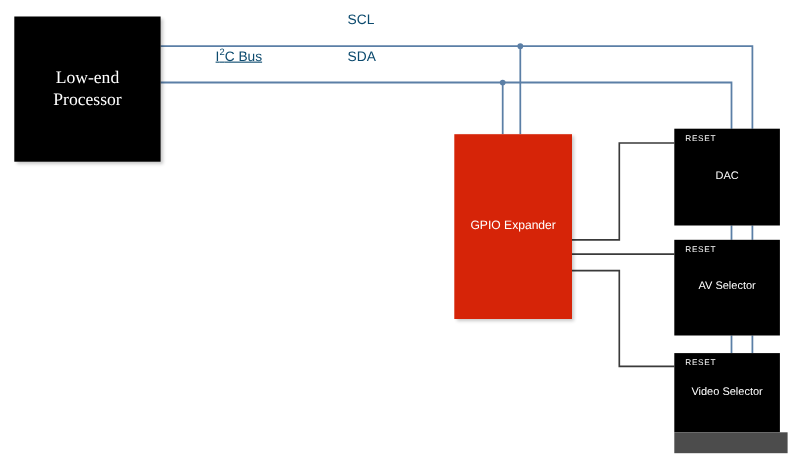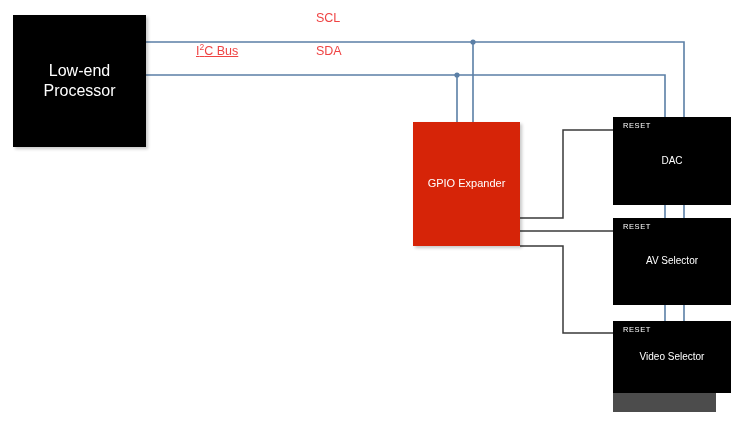--- a/index.html
+++ b/index.html
@@ -36,46 +36,46 @@
     color: #ffffff;
     text-align: center;
     line-height: 1.25;
     font-family: "Liberation Sans", sans-serif;
     white-space: pre-line;
   }
   .blk-proc {
     left: 13px; top: 15px; width: 133px; height: 132px;
     background: #000000;
   }
-  .blk-proc .block-label { font-size: 16px; }
+  .blk-proc .block-label { font-size: 16px; font-family: Liberation Serif, serif; }
   .blk-gpio {
-    left: 413px; top: 122px; width: 107px; height: 124px;
+    left: 413px; top: 122px; width: 107px; height: 168px;
     background: #d62408;
   }
   .blk-gpio .block-label { font-size: 11px; }
   .blk-periph {
-    left: 613px; width: 118px;
+    left: 613px; width: 96px;
     background: #000000;
   }
   .blk-dac   { top: 117px; height: 88px; }
   .blk-avsel { top: 218px; height: 87px; }
   .blk-vdec  { top: 321px; height: 72px; }
   .blk-periph .block-label { font-size: 10px; }
   .reset-tag {
     position: absolute;
     left: 10px;
     top: 4px;
     color: #ffffff;
     font-size: 7.5px;
     letter-spacing: 0.6px;
     font-family: "Liberation Sans", sans-serif;
   }
   .wire-label {
     position: absolute;
-    color: #ef4444;
+    color: #0c4a6e;
     font-size: 12.5px;
     font-family: "Liberation Sans", sans-serif;
     white-space: nowrap;
   }
   .lbl-scl { left: 316px; top: 11px; }
   .lbl-sda { left: 316px; top: 44px; }
   .lbl-i2c { left: 196px; top: 44px; text-decoration: underline; }
   .lbl-i2c sup { font-size: 8.5px; vertical-align: super; line-height: 0; }
   .gray-band {
     position: absolute;

